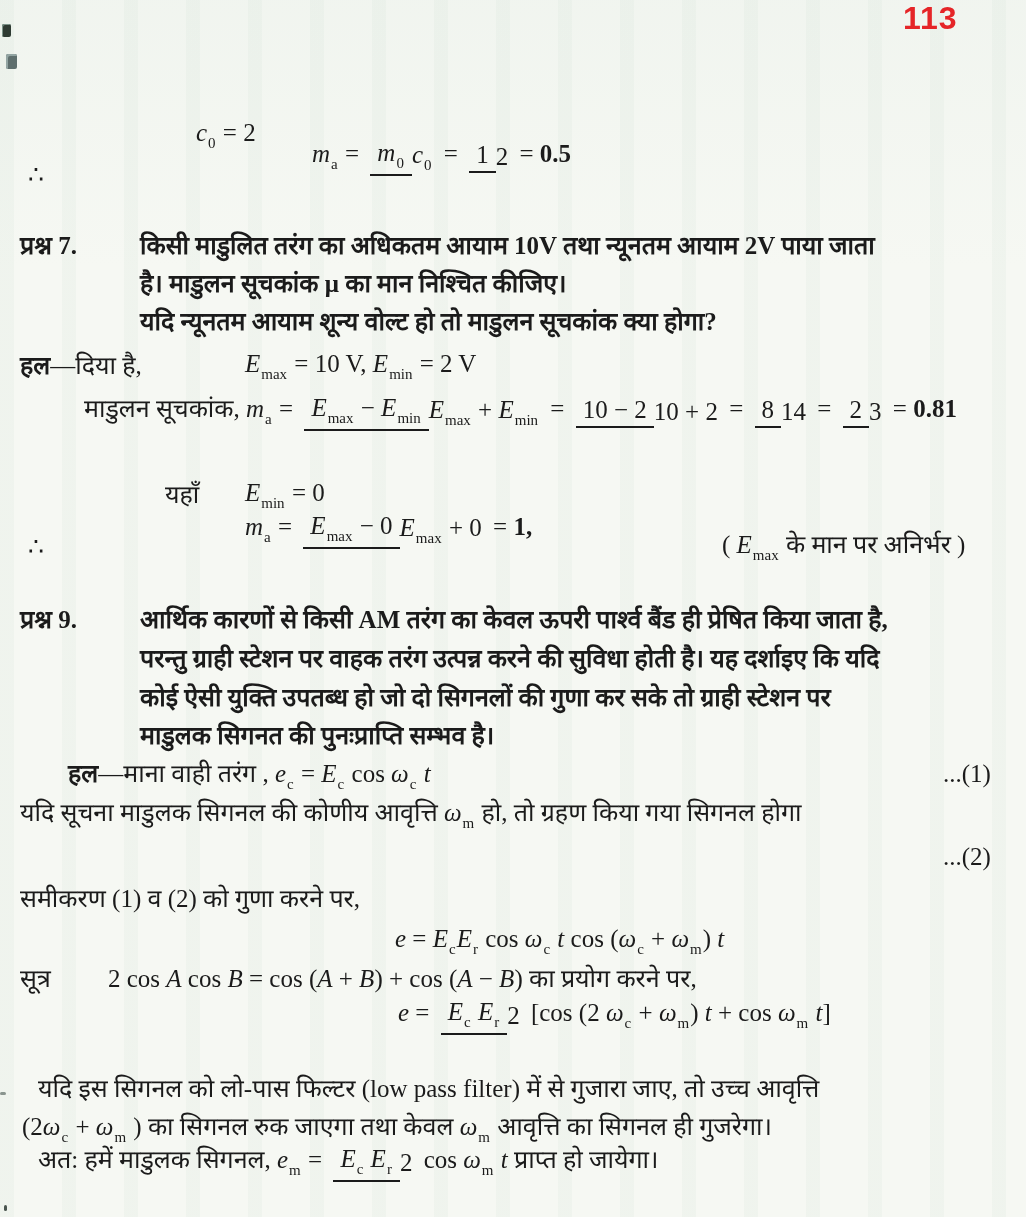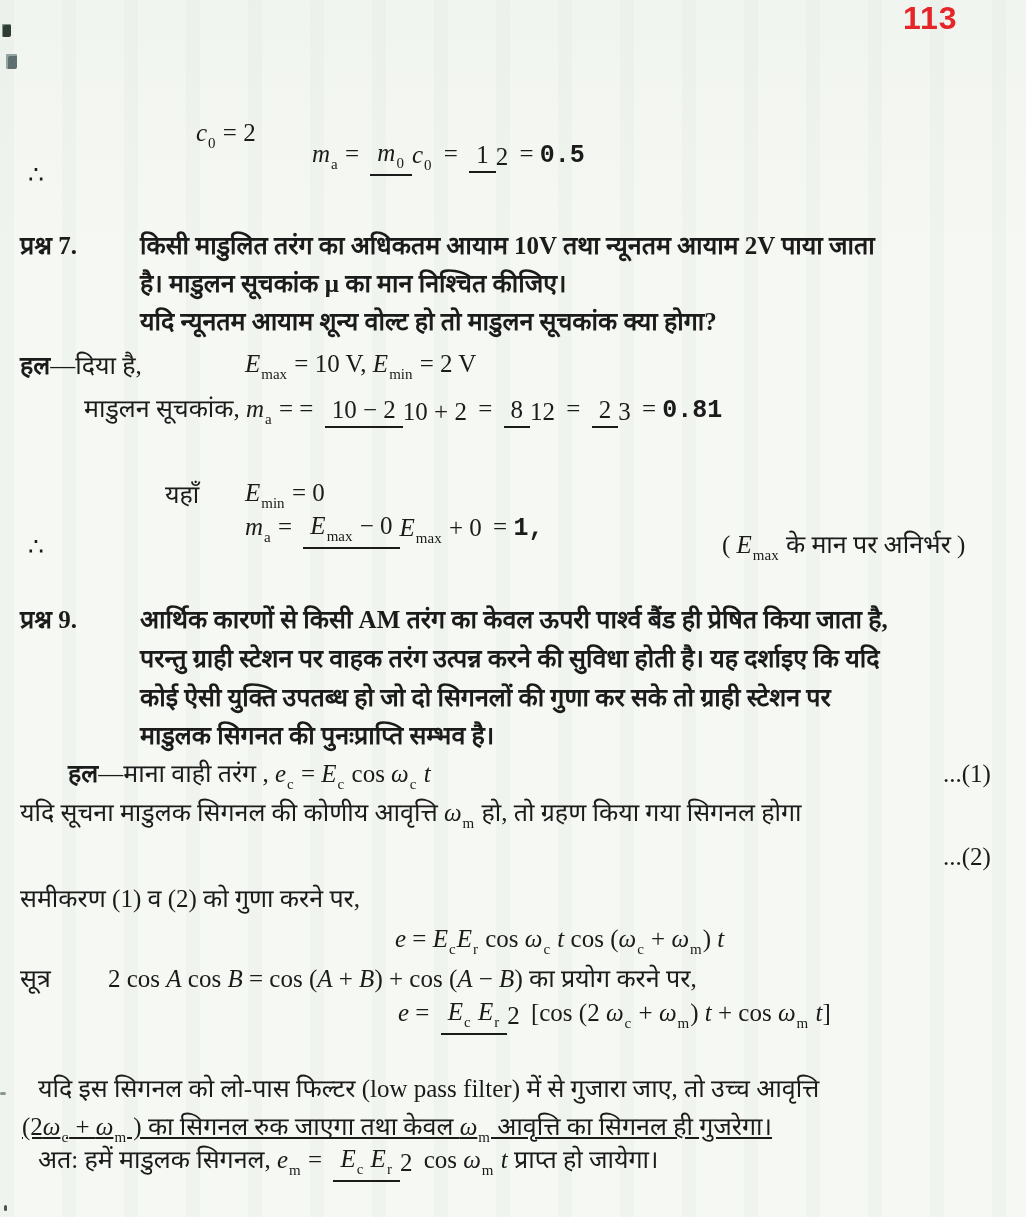--- a/index.html
+++ b/index.html
@@ -27,21 +27,21 @@
     font-weight:800; font-size:32px; color:var(--red); letter-spacing:1px;text-align:right;
   }
   .artifact { position:absolute; border-radius:2px; }
   .a1 { left:2px; top:24px; width:9px; height:13px; background:#2f3b33; box-shadow:inset 1px 1px 0 #7d948a; }
   .a2 { left:6px; top:54px; width:11px; height:15px; background:#5f6f6e; box-shadow:inset 2px 2px 0 #93a5a3; }
   .a3 { left:4px; top:1205px; width:3px; height:6px; background:#4a554f; }
   .a4 { left:0px; top:1092px; width:6px; height:3px; background:#8a958f; }
   
   .mi { font-style:italic; }
   .ms { font-size:0.6em; vertical-align:-0.45em; padding:0 1px; }
-  .mb { font-weight:700;font-family:Liberation Mono, monospace; }
+  .mb { font-weight:700; }
   .mfrac {
     display:inline-flex; flex-direction:row; align-items:center;
     vertical-align:middle; margin:0 5px; text-align:center; line-height:1.25;
   }
   .mnum { border-bottom:2px solid currentColor; padding:0 7px 1px; }
   .mden { padding-top:1px; }
 </style>
 </head>
 <body>
 
@@ -64,26 +64,29 @@
       </span> = <span class="mb">0.5</span></div>
 
   <div class="line qbold" style="left:20px; top:229px;">प्रश्न 7.</div>
   <div class="line qbold" style="left:140px; top:229px;">किसी माडुलित तरंग का अधिकतम आयाम 10V तथा न्यूनतम आयाम 2V पाया जाता</div>
   <div class="line qbold" style="left:140px; top:267px;">है। माडुलन सूचकांक μ का मान निश्चित कीजिए।</div>
   <div class="line qbold" style="left:140px; top:305px;">यदि न्यूनतम आयाम शून्य वोल्ट हो तो माडुलन सूचकांक क्या होगा?</div>
 
   <div class="line" style="left:20px; top:349px;"><span class="mb">हल</span>—दिया है,</div>
   <div class="line" style="left:245px; top:347px;"><span class="mi">E</span><span class="ms">max</span> = 10 V, <span class="mi">E</span><span class="ms">min</span> = 2 V</div>
 
-  <div class="line" style="left:84px; top:392px;">माडुलन सूचकांक, <span class="mi">m</span><span class="ms">a</span> =  = <span class="mfrac">
+  <div class="line" style="left:84px; top:392px;">माडुलन सूचकांक, <span class="mi">m</span><span class="ms">a</span> = <span class="mfrac">
+        <span class="mnum"><span class="mi">E</span><span class="ms">max</span> − <span class="mi">E</span><span class="ms">min</span></span>
+        <span class="mden"><span class="mi">E</span><span class="ms">max</span> + <span class="mi">E</span><span class="ms">min</span></span>
+      </span> = <span class="mfrac">
         <span class="mnum">10 − 2</span>
         <span class="mden">10 + 2</span>
       </span> = <span class="mfrac">
         <span class="mnum">8</span>
-        <span class="mden">12</span>
+        <span class="mden">14</span>
       </span> = <span class="mfrac">
         <span class="mnum">2</span>
         <span class="mden">3</span>
       </span> = <span class="mb">0.81</span></div>
 
   <div class="line" style="left:165px; top:478px;">यहाँ</div>
   <div class="line" style="left:245px; top:476px;"><span class="mi">E</span><span class="ms">min</span> = 0</div>
 
   <div class="line" style="left:28px; top:530px;">∴</div>
   <div class="line" style="left:245px; top:510px;"><span class="mi">m</span><span class="ms">a</span> = <span class="mfrac">
@@ -111,20 +114,20 @@
 
   <div class="line" style="left:20px; top:962px;">सूत्र</div>
   <div class="line" style="left:108px; top:962px;">2 cos <span class="mi">A</span> cos <span class="mi">B</span> = cos (<span class="mi">A</span> + <span class="mi">B</span>) + cos (<span class="mi">A</span> − <span class="mi">B</span>) का प्रयोग करने पर,</div>
 
   <div class="line" style="left:398px; top:996px;"><span class="mi">e</span> = <span class="mfrac">
         <span class="mnum"><span class="mi">E</span><span class="ms">c</span> <span class="mi">E</span><span class="ms">r</span></span>
         <span class="mden">2</span>
       </span> [cos (2 <span class="mi">ω</span><span class="ms">c</span> + <span class="mi">ω</span><span class="ms">m</span>) <span class="mi">t</span> + cos <span class="mi">ω</span><span class="ms">m</span> <span class="mi">t</span>]</div>
 
   <div class="line" style="left:38px; top:1072px;">यदि इस सिगनल को लो-पास फिल्टर (low pass filter) में से गुजारा जाए, तो उच्च आवृत्ति</div>
-  <div class="line" style="left:22px; top:1110px;text-decoration:underline;">(2<span class="mi">ω</span><span class="ms">c</span> + <span class="mi">ω</span><span class="ms">m</span> ) का सिगनल रुक जाएगा तथा केवल <span class="mi">ω</span><span class="ms">m</span> आवृत्ति का सिगनल ही गुजरेगा।</div>
+  <div class="line" style="left:22px; top:1110px;">(2<span class="mi">ω</span><span class="ms">c</span> + <span class="mi">ω</span><span class="ms">m</span> ) का सिगनल रुक जाएगा तथा केवल <span class="mi">ω</span><span class="ms">m</span> आवृत्ति का सिगनल ही गुजरेगा।</div>
 
   <div class="line" style="left:38px; top:1143px;">अत: हमें माडुलक सिगनल, <span class="mi">e</span><span class="ms">m</span> = <span class="mfrac">
         <span class="mnum"><span class="mi">E</span><span class="ms">c</span> <span class="mi">E</span><span class="ms">r</span></span>
         <span class="mden">2</span>
       </span> cos <span class="mi">ω</span><span class="ms">m</span> <span class="mi">t</span> प्राप्त हो जायेगा।</div>
 
 </div>
 
 </body></html>

